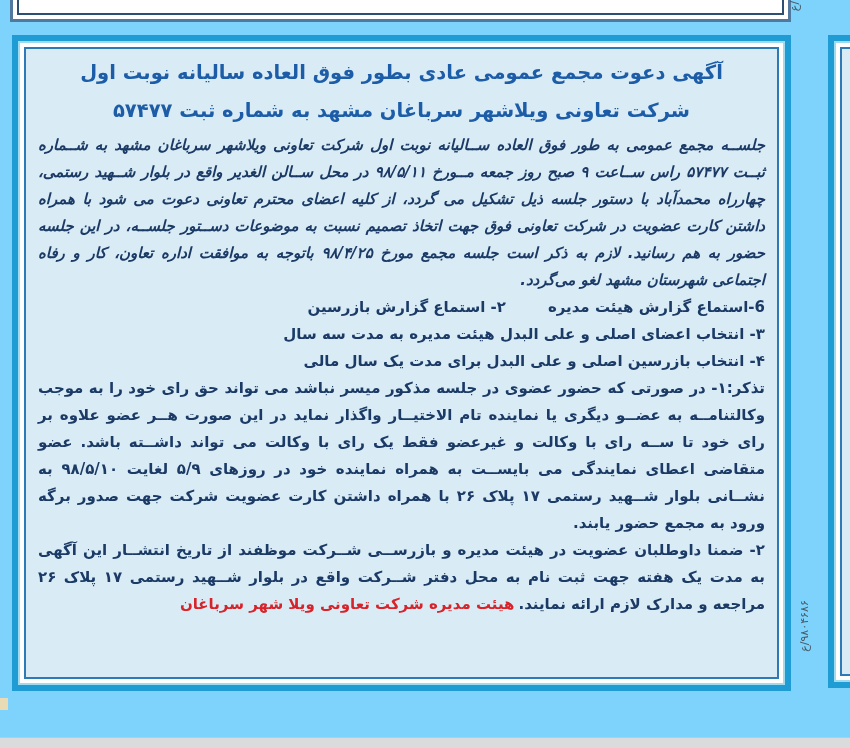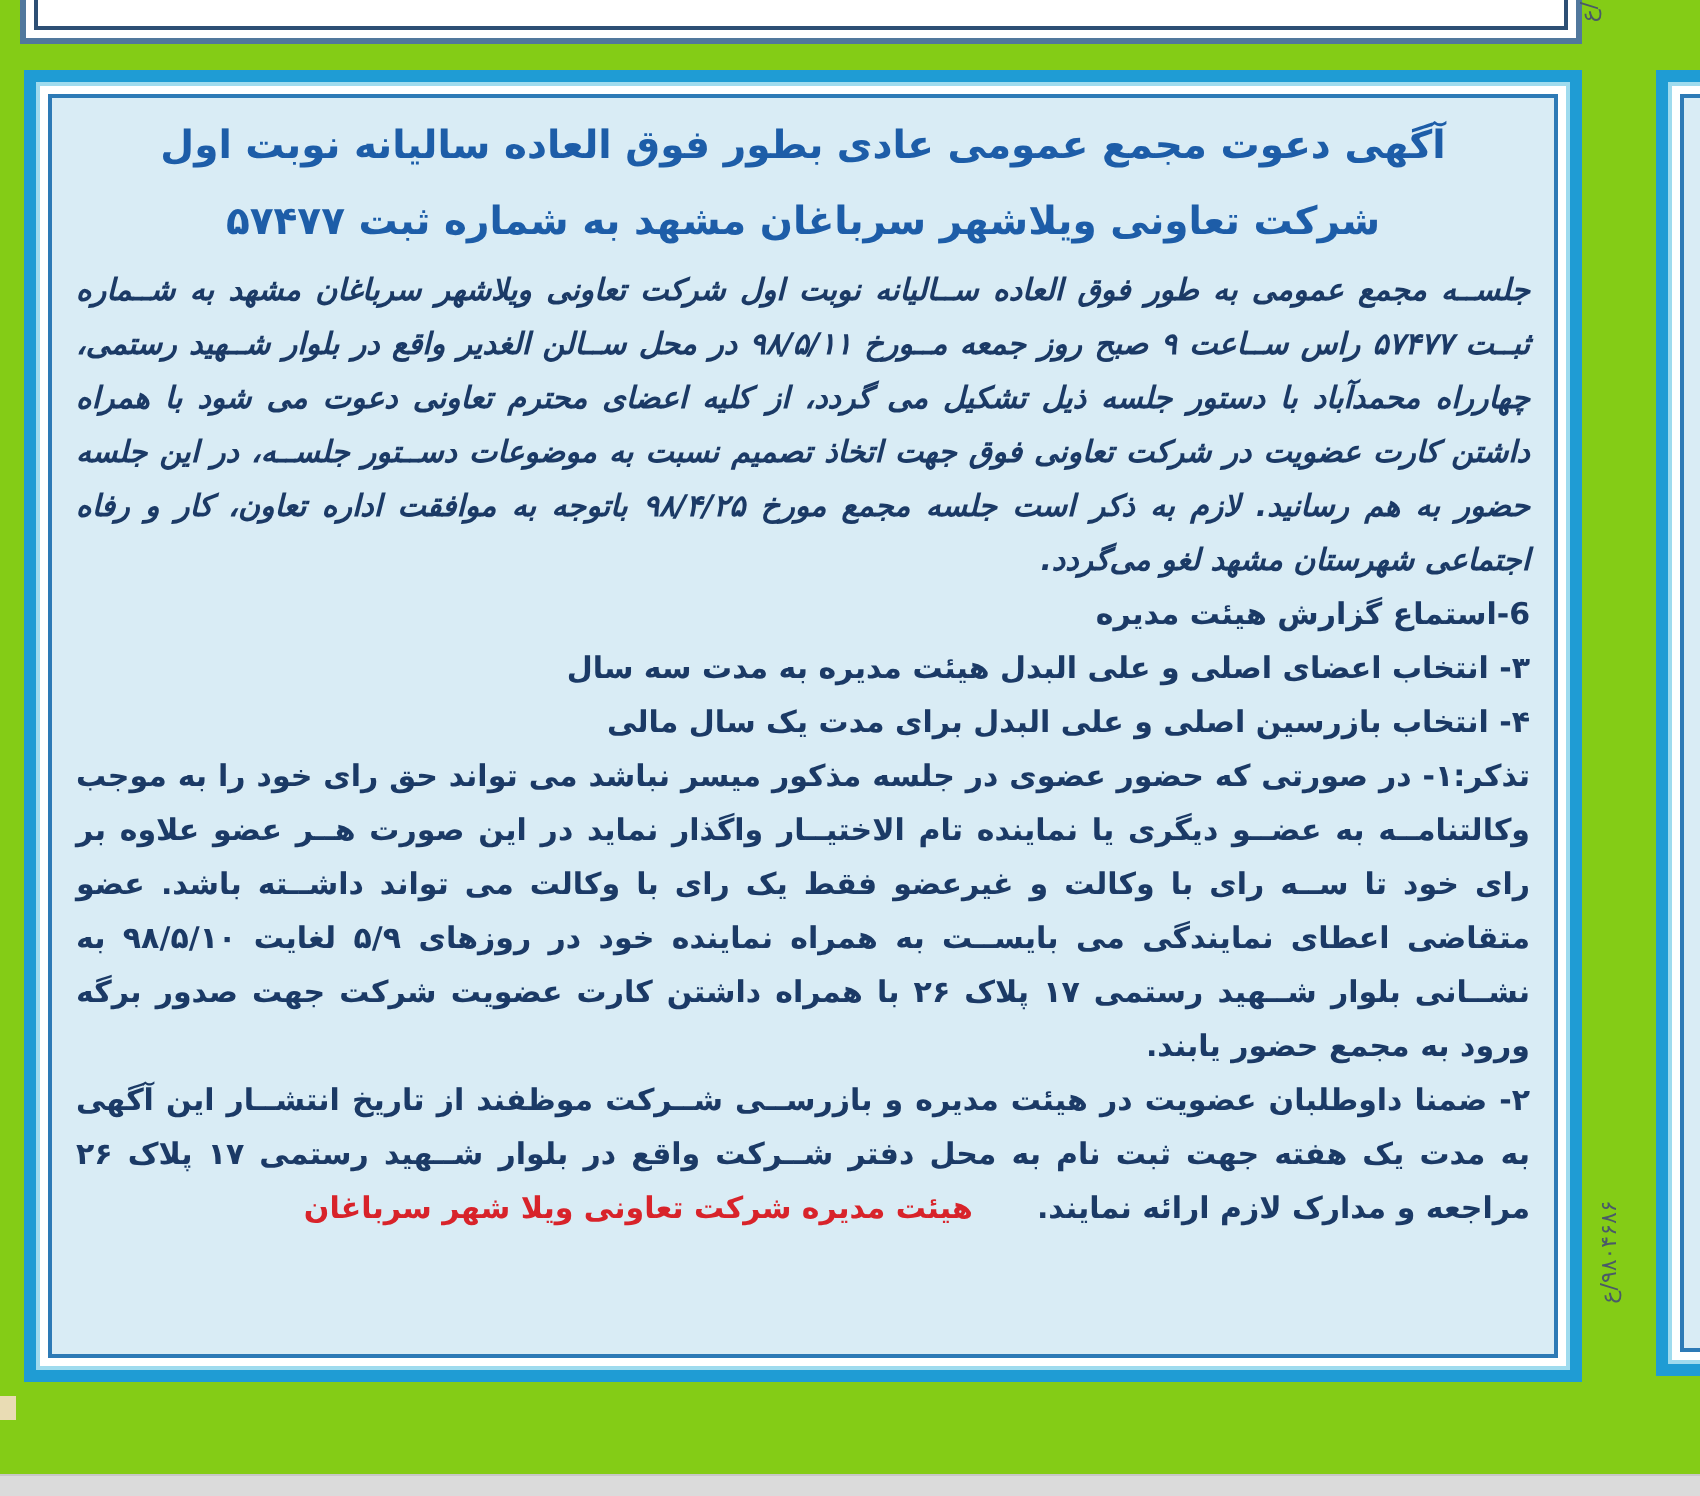--- a/index.html
+++ b/index.html
@@ -9,21 +9,21 @@
     height: 748px;
     overflow: hidden;
     background: #ffffff;
     font-family: "DejaVu Sans", sans-serif;
   }
   .canvas {
     position: relative;
     width: 850px;
     height: 748px;
     direction: rtl;
-    background: #84cc16;
+    background: #7dd3fc;
   }
 
   
   .top-ad {
     position: absolute;
     left: 10px;
     top: -42px;
     width: 781px;
     height: 64px;
     box-sizing: border-box;
@@ -72,21 +72,21 @@
     line-height: 27px;
     margin: 0;
   }
   .justify { text-align: justify; }
   .agenda-row-1 { display: flex; gap: 42px; }
   .agenda-row-2 { display: flex; justify-content: space-between; }
   .item-6 { padding-right: 26px; }
   .intro-gap { margin-top: 3px; font-style: italic; }
   .signature {
     color: #d8232a;
-    margin-right: 32px;
+    margin-right: 4px;
     white-space: nowrap;
   }
 
   
   .right-ad {
     position: absolute;
     left: 828px;
     top: 35px;
     width: 62px;
     height: 653px;
@@ -166,20 +166,21 @@
     <div class="ad-panel">
 
       <div class="title">آگهی دعوت مجمع عمومی عادی بطور فوق العاده سالیانه نوبت اول</div>
       <div class="title">شرکت تعاونی ویلاشهر سرباغان مشهد به شماره ثبت ۵۷۴۷۷</div>
 
       <p class="body-text justify intro-gap">جلســه مجمع عمومی به طور فوق العاده ســالیانه نوبت اول شرکت تعاونی ویلاشهر سرباغان مشهد به شــماره ثبــت ۵۷۴۷۷ راس ســاعت ۹ صبح روز جمعه مــورخ ۹۸/۵/۱۱ در محل ســالن الغدیر واقع در بلوار شــهید رستمی، چهارراه محمدآباد با دستور جلسه ذیل تشکیل می گردد، از کلیه اعضای محترم تعاونی دعوت می شود با همراه داشتن کارت عضویت در شرکت تعاونی فوق جهت اتخاذ تصمیم نسبت به موضوعات دســتور جلســه، در این جلسه حضور به هم رسانید. لازم به ذکر است جلسه مجمع مورخ ۹۸/۴/۲۵ باتوجه به موافقت اداره تعاون، کار و رفاه اجتماعی شهرستان مشهد لغو می‌گردد.</p>
 
 
       <div class="body-text agenda-row-1">
         <span>6-استماع گزارش هیئت مدیره</span>
+        <span>۲- استماع گزارش بازرسین</span>
       </div>
 
       <div class="body-text">۳- انتخاب اعضای اصلی و علی البدل هیئت مدیره به مدت سه سال</div>
 
       <div class="body-text agenda-row-2">
         <span>۴- انتخاب بازرسین اصلی و علی البدل برای مدت یک سال مالی</span>
       </div>
 
 
       <p class="body-text justify">تذکر:۱- در صورتی که حضور عضوی در جلسه مذکور میسر نباشد می تواند حق رای خود را به موجب وکالتنامــه به عضــو دیگری یا نماینده تام الاختیــار واگذار نماید در این صورت هــر عضو علاوه بر رای خود تا ســه رای با وکالت و غیرعضو فقط یک رای با وکالت می تواند داشــته باشد. عضو متقاضی اعطای نمایندگی می بایســت به همراه نماینده خود در روزهای ۵/۹ لغایت ۹۸/۵/۱۰ به نشــانی بلوار شــهید رستمی ۱۷ پلاک ۲۶ با همراه داشتن کارت عضویت شرکت جهت صدور برگه ورود به مجمع حضور یابند.</p>

